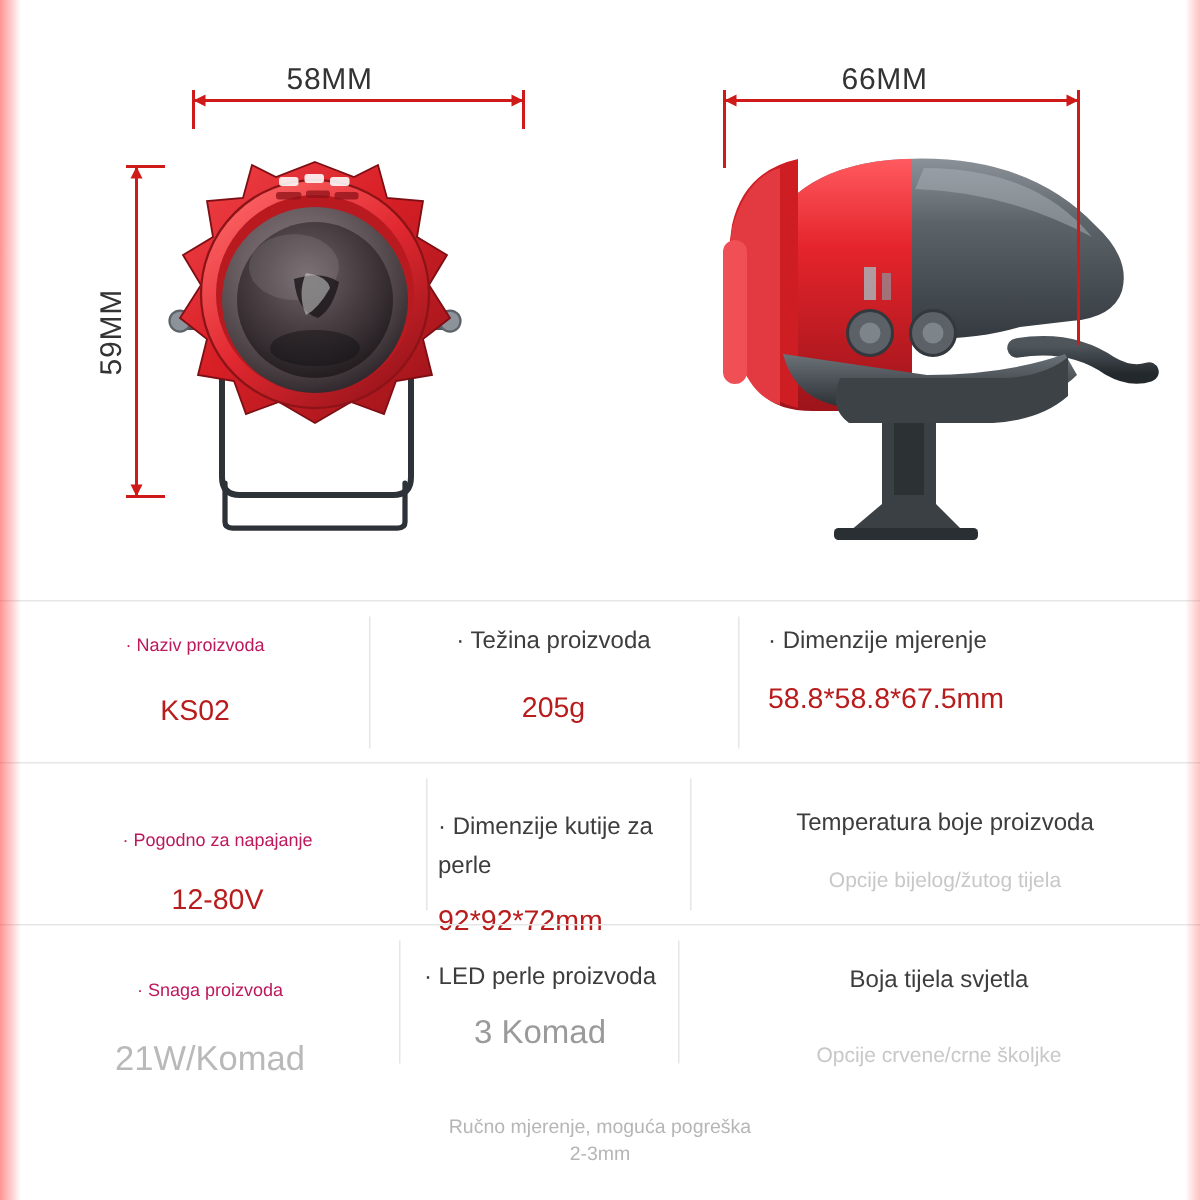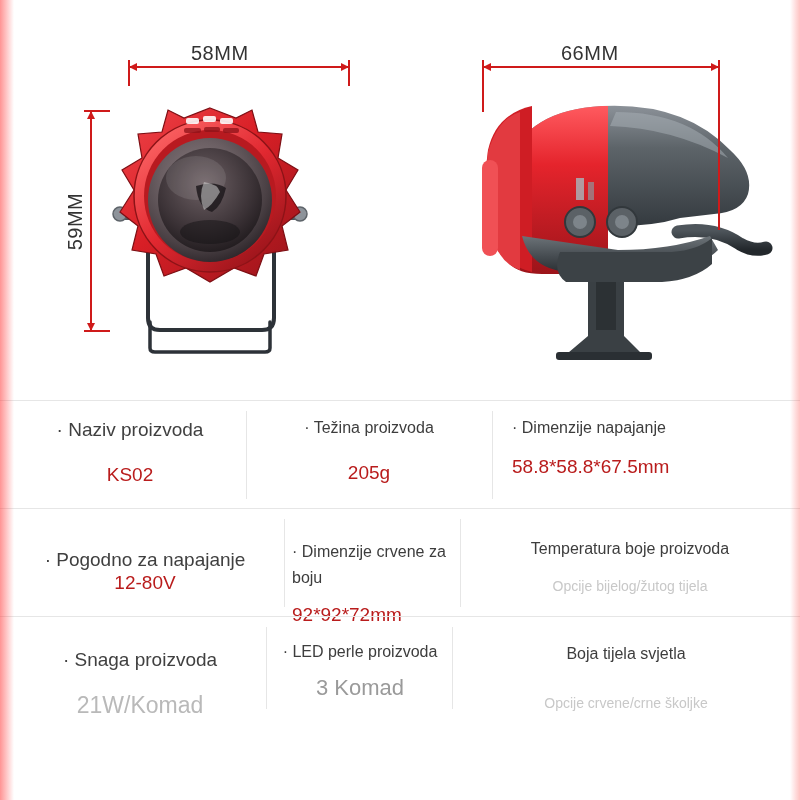--- a/index.html
+++ b/index.html
@@ -91,22 +91,22 @@
   }
   .spec-row.r1 { height: 108px; }
   .spec-row.r2 { height: 108px; }
   .spec-row.r3 { height: 108px; }
   .spec-cell {
     position: absolute;
     box-sizing: border-box;
     text-align: center;
   }
   .spec-key {
-    color: #404040;
-    font-size: 19px;
+    color: #be185d;
+    font-size: 12px;
     line-height: 22px;
   }
   .spec-val {
     color: #b91c1c;
     font-size: 19px;
     line-height: 24px;
   }
   .spec-key.big {
     font-size: 16px;
     color: #3d3d3d;
@@ -320,36 +320,36 @@
         <div class="spec-key">· Naziv proizvoda</div>
         <div class="spec-val" style="margin-top:22px;">KS02</div>
       </div>
 
       <div class="spec-cell" style="left:256px; top:16px; width:226px;">
         <div class="spec-key big">· Težina proizvoda</div>
         <div class="spec-val" style="margin-top:22px;">205g</div>
       </div>
 
       <div class="spec-cell" style="left:500px; top:14px; width:292px; text-align:left; padding-left:12px;">
-        <div class="spec-key big" style="line-height:26px;">· Dimenzije napajanje</div>
+        <div class="spec-key big" style="line-height:26px;">· Dimenzije mjerenje</div>
         <div class="spec-val" style="margin-top:14px;">58.8*58.8*67.5mm</div>
       </div>
     </div>
 
     <div class="spec-row r2">
       <div class="divider-v" style="left:284px; top:10px; height:88px;"></div>
       <div class="divider-v" style="left:460px; top:10px; height:88px;"></div>
 
       <div class="spec-cell" style="left:10px; top:40px; width:270px;">
         <div class="spec-key">· Pogodno za napajanje</div>
-        <div class="spec-val" style="">12-80V</div>
+        <div class="spec-val" style="margin-top:18px;">12-80V</div>
       </div>
 
       <div class="spec-cell" style="left:292px; top:30px; width:164px; text-align:left;">
-        <div class="spec-key big" style="line-height:26px;">· Dimenzije crvene za boju</div>
+        <div class="spec-key big" style="line-height:26px;">· Dimenzije kutije za perle</div>
         <div class="spec-val" style="margin-top:12px;">92*92*72mm</div>
       </div>
 
       <div class="spec-cell" style="left:468px; top:26px; width:324px;">
         <div class="spec-key big" style="line-height:27px;">Temperatura boje proizvoda</div>
         <div class="spec-val faint" style="margin-top:12px;">Opcije bijelog/žutog tijela</div>
       </div>
     </div>
 
     <div class="spec-row r3">
@@ -366,16 +366,18 @@
         <div class="spec-val light2" style="margin-top:12px;">3 Komad</div>
       </div>
 
       <div class="spec-cell" style="left:460px; top:26px; width:332px;">
         <div class="spec-key big">Boja tijela svjetla</div>
         <div class="spec-val faint" style="margin-top:26px;">Opcije crvene/crne školjke</div>
       </div>
     </div>
   </div>
 
+  <div class="footnote" style="white-space:pre-line;">Ručno mjerenje, moguća pogreška
+2-3mm</div>
 
   <div class="edge-glow"></div>
   <div class="edge-glow-r"></div>
 </div>
 
 </body></html>

